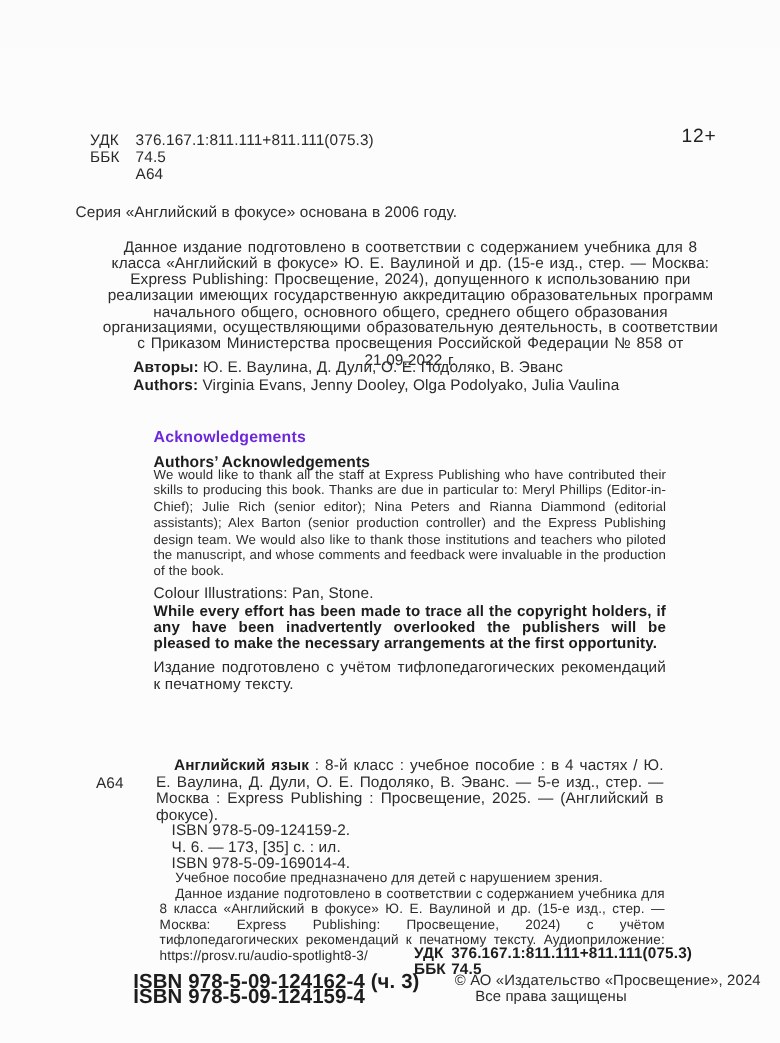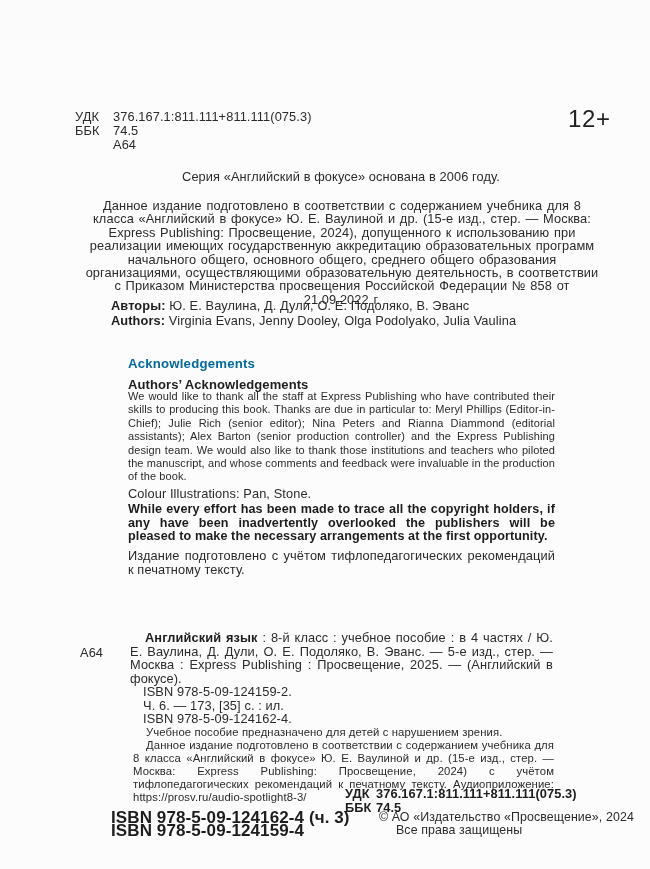--- a/index.html
+++ b/index.html
@@ -8,23 +8,23 @@
     font-family:"Liberation Sans", "DejaVu Sans", sans-serif;
     color:#2b2b2b; font-size:12.8px; letter-spacing:0.1px; overflow:hidden;margin-top:39px;
   }
   .abs { position:absolute; margin:0; }
   p { margin:0; }
   b { color:#1d1d1d; }
 
   .top-codes { left:75px; top:71px; line-height:14px; white-space:nowrap; }
   .code-row { display:flex; }
   .code-label { display:inline-block; width:38px; }
-  .age-badge { left:568px; top:66px; font-size:24px; letter-spacing:0.6px; color:#222; }
+  .age-badge { left:568px; top:66px; font-size:16px; letter-spacing:0.6px; color:#222; }
 
-  .series-line { left:63px; top:130px; width:556px; text-align:center; }
+  .series-line { left:63px; top:130px; width:556px; }
 
   .edition-note { left:85px; top:160px; width:514px; text-align:center;
                   line-height:13.4px; word-spacing:1px; }
 
   .authors-block { left:111px; top:260px; line-height:14.6px; }
 
   .ack-header { left:128px; top:317px; font-size:13.2px; font-weight:bold;
                 color:#0aa4b0; letter-spacing:0.2px; }
   .ack-subheader { left:128px; top:338px; font-size:13px; font-weight:bold; color:#1d1d1d;text-align:right; }
   .ack-body { left:128px; top:351px; width:427px; text-align:justify;
@@ -75,38 +75,38 @@
 
   <p class="abs series-line">Серия «Английский в фокусе» основана в 2006 году.</p>
 
   <p class="abs edition-note" lang="ru">Данное издание подготовлено в соответствии с содержанием учебника для 8 класса «Английский в фокусе» Ю. Е. Ваулиной и др. (15-е изд., стер. — Москва: Express Publishing: Просвещение, 2024), допущенного к использованию при реализации имеющих государственную аккредитацию образовательных программ начального общего, основного общего, среднего общего образования организациями, осуществляющими образовательную деятельность, в соответствии с Приказом Министерства просвещения Российской Федерации № 858 от 21.09.2022 г.</p>
 
   <div class="abs authors-block">
     <p class="authors-line"><b>Авторы:</b> <span>Ю. Е. Ваулина, Д. Дули, О. Е. Подоляко, В. Эванс</span></p>
     <p class="authors-line"><b>Authors:</b> <span>Virginia Evans, Jenny Dooley, Olga Podolyako, Julia Vaulina</span></p>
   </div>
 
-  <p class="abs ack-header" style="color: #0369a1;">Acknowledgements</p>
+  <p class="abs ack-header" style="color: #6d28d9;">Acknowledgements</p>
   <p class="abs ack-subheader">Authors’ Acknowledgements</p>
   <p class="abs ack-body" lang="en">We would like to thank all the staff at Express Publishing who have contributed their skills to producing this book. Thanks are due in particular to: Meryl Phillips (Editor-in-Chief); Julie Rich (senior editor); Nina Peters and Rianna Diammond (editorial assistants); Alex Barton (senior production controller) and the Express Publishing design team. We would also like to thank those institutions and teachers who piloted the manuscript, and whose comments and feedback were invaluable in the production of the book.</p>
 
   <p class="abs colour-line">Colour Illustrations: Pan, Stone.</p>
 
   <p class="abs copyright-notice" lang="en">While every effort has been made to trace all the copyright holders, if any have been inadvertently overlooked the publishers will be pleased to make the necessary arrangements at the first opportunity.</p>
 
   <p class="abs tiflo-note" lang="ru">Издание подготовлено с учётом тифлопедагогических рекомендаций к печатному тексту.</p>
 
   <div class="abs catalog-margin-code">А64</div>
 
   <p class="abs catalog-entry" lang="ru"><b>Английский язык</b><span> : 8-й класс : учебное пособие : в 4 частях / Ю. Е. Ваулина, Д. Дули, О. Е. Подоляко, В. Эванс. — 5-е изд., стер. — Москва : Express Publishing : Просвещение, 2025. — (Английский в фокусе).</span></p>
 
   <div class="abs catalog-isbns">
     <div>ISBN 978-5-09-124159-2.</div>
     <div>Ч. 6. — 173, [35] с. : ил.</div>
-    <div>ISBN 978-5-09-124162-4.</div>
+    <div>ISBN 978-5-09-169014-4.</div>
   </div>
 
   <div class="abs catalog-notes">
     <p lang="ru">Учебное пособие предназначено для детей с нарушением зрения.</p>
     <p lang="ru"><span>Данное издание подготовлено в соответствии с содержанием учебника для 8 класса «Английский в фокусе» Ю. Е. Ваулиной и др. (15-е изд., стер. — Москва: Express Publishing: Просвещение, 2024) с учётом тифлопедагогических рекомендаций к печатному тексту. Аудиоприложение: </span><span class="url">https://prosv.ru/audio-spotlight8-3/</span></p>
   </div>
 
   <div class="abs udk-bottom">
     <div class="code-row">
       <span class="code-label-b">УДК</span>

